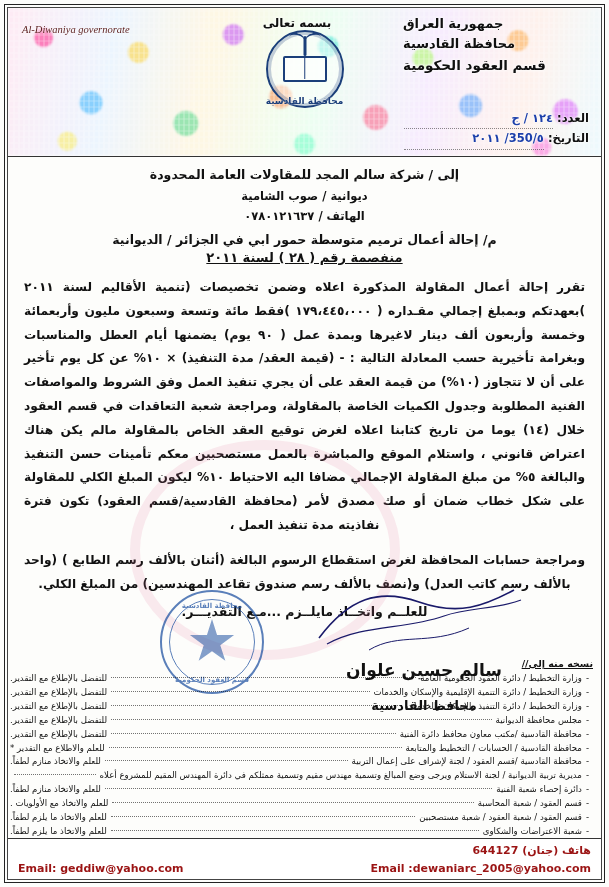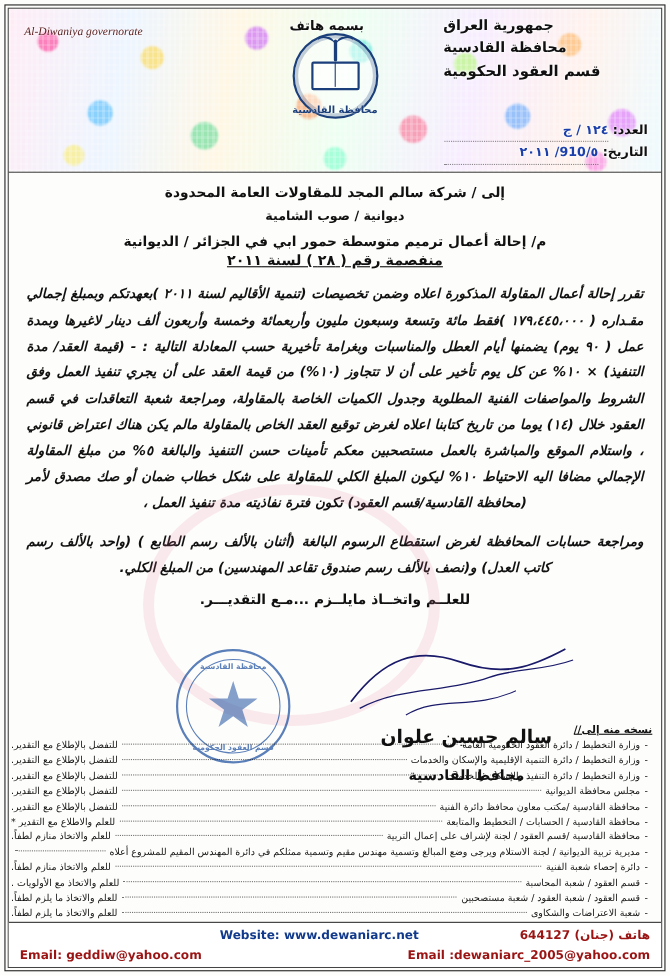--- a/index.html
+++ b/index.html
@@ -146,21 +146,21 @@
   .minutes{
     margin-top:3px;text-align:center;font-size:13px;font-weight:bold;
     text-decoration:underline;
   }
 
   .para{
     margin-top:8px;padding:0 14px;
     text-align:justify;text-align-last:center;
     font-size:12.2px;line-height:1.95;font-weight:bold;color:#111;
   }
-  .para p{margin:11px 0 1px 0;font-style:italic;}
+  .para p{margin:11px 0 1px 0;}
   .closing{
     margin-top:8px;text-align:center;font-size:12.5px;font-weight:bold;
     letter-spacing:.4px;
   }
 
   
   .sign-wrap{
     position:absolute;right:60px;top:420px;width:230px;text-align:center;
     direction:rtl;
   }
@@ -259,52 +259,53 @@
     <div class="noise2"></div>
 
     <div class="header-content">
 
       <div class="hdr-right">
         <div class="l1">جمهورية العراق</div>
         <div class="l2">محافظة القادسية</div>
         <div class="l3">قسم العقود الحكومية</div>
       </div>
 
-      <div class="hdr-basmala">بسمه هاتف</div>
+      <div class="hdr-basmala">بسمه تعالى</div>
 
       <div class="hdr-left">
         <div class="en2">Al-Diwaniya governorate</div>
       </div>
 
       <div class="emblem">
         <div class="ring"></div>
         <div class="palm"></div>
         <div class="book"></div>
         <div class="cap">محافظة القادسية</div>
       </div>
 
       <div class="numbers">
         <div class="row">
           <span class="lbl">العدد:</span>
           <span class="val">١٢٤ / ج</span>
         </div>
         <div class="row">
           <span class="lbl">التاريخ:</span>
-          <span class="val">٥/910/ ٢٠١١</span>
+          <span class="val">٥/350/ ٢٠١١</span>
         </div>
       </div>
 
     </div>
   </div>
 
   <div class="body-area">
 
     <div class="to-lines">
       <div>إلى / شركة سالم المجد للمقاولات العامة المحدودة</div>
       <div class="small">ديوانية / صوب الشامية</div>
+      <div class="small">الهاتف / ٠٧٨٠١٢١٦٣٧</div>
     </div>
 
     <div class="subject">م/ إحالة أعمال ترميم متوسطة حمور ابي في الجزائر / الديوانية</div>
     <div class="minutes">منفصمة رقم ( ٢٨ ) لسنة ٢٠١١</div>
 
     <div class="para">
       <p>تقرر إحالة أعمال المقاولة المذكورة اعلاه وضمن تخصيصات (تنمية الأقاليم لسنة ٢٠١١ )بعهدتكم وبمبلغ إجمالي مقـداره ( ١٧٩،٤٤٥،٠٠٠ )فقط مائة وتسعة وسبعون مليون وأربعمائة وخمسة وأربعون ألف دينار  لاغيرها وبمدة عمل ( ٩٠ يوم) يضمنها أيام العطل والمناسبات وبغرامة تأخيرية حسب المعادلة التالية : - (قيمة العقد/ مدة التنفيذ) × ١٠% عن كل يوم تأخير على أن لا تتجاوز (١٠%) من قيمة العقد على أن يجري تنفيذ العمل وفق الشروط والمواصفات الفنية المطلوبة وجدول الكميات الخاصة بالمقاولة، ومراجعة شعبة التعاقدات في قسم العقود خلال (١٤) يوما من تاريخ كتابنا اعلاه لغرض توقيع العقد الخاص بالمقاولة مالم يكن هناك اعتراض قانوني ، واستلام الموقع والمباشرة بالعمل مستصحبين معكم تأمينات حسن التنفيذ والبالغة ٥% من مبلغ المقاولة الإجمالي مضافا اليه الاحتياط ١٠% ليكون المبلغ الكلي للمقاولة على شكل خطاب ضمان أو صك مصدق لأمر (محافظة القادسية/قسم العقود) تكون فترة نفاذيته مدة تنفيذ العمل ،</p>
       <p>ومراجعة حسابات المحافظة لغرض استقطاع الرسوم البالغة (أثنان بالألف رسم الطابع ) (واحد بالألف رسم كاتب العدل) و(نصف بالألف رسم صندوق تقاعد المهندسين) من المبلغ الكلي.</p>
     </div>
 
@@ -408,21 +409,20 @@
           <span class="txt">شعبة الاعتراضات والشكاوى</span>
           <span class="dots"></span>
           <span class="tail">للعلم والاتخاذ ما يلزم لطفاً.</span>
         </li>
     </ul>
   </div>
 
   <div class="footer">
     <div class="footer-row">
       <span class="f-ar">هاتف (جنان) 644127</span>
-      <span class="f-blue">Website: www.dewaniarc.net</span>
       <span style="width:90px"></span>
     </div>
     <div class="footer-row2">
       <span class="f-red">Email :dewaniarc_2005@yahoo.com</span>
       <span class="f-red">Email: geddiw@yahoo.com</span>
     </div>
   </div>
 
 </div>
 

